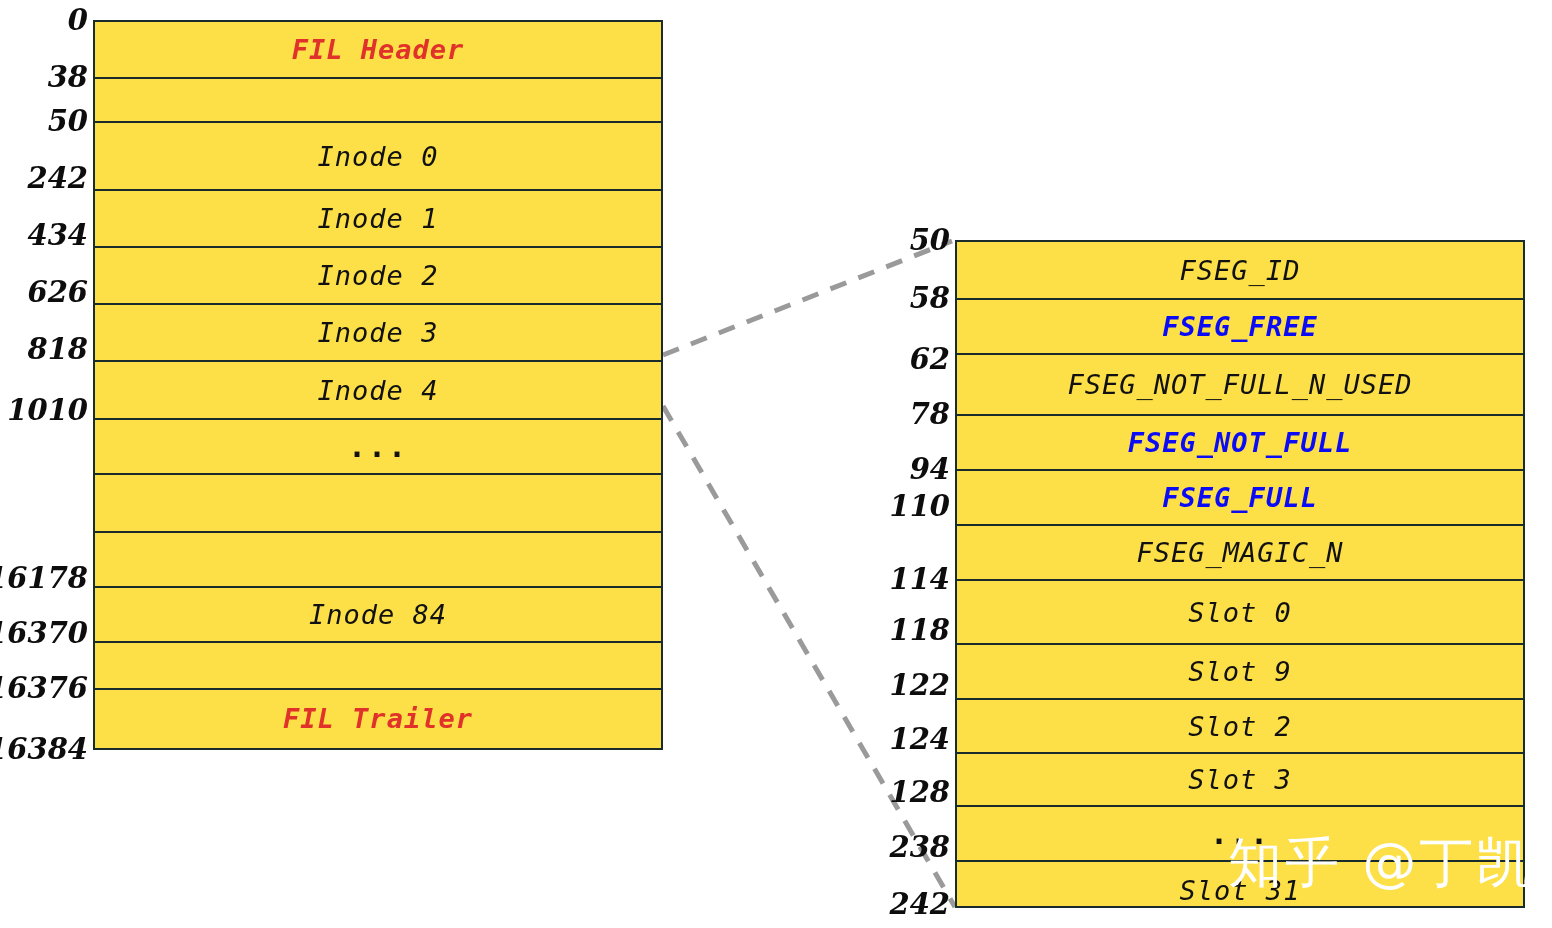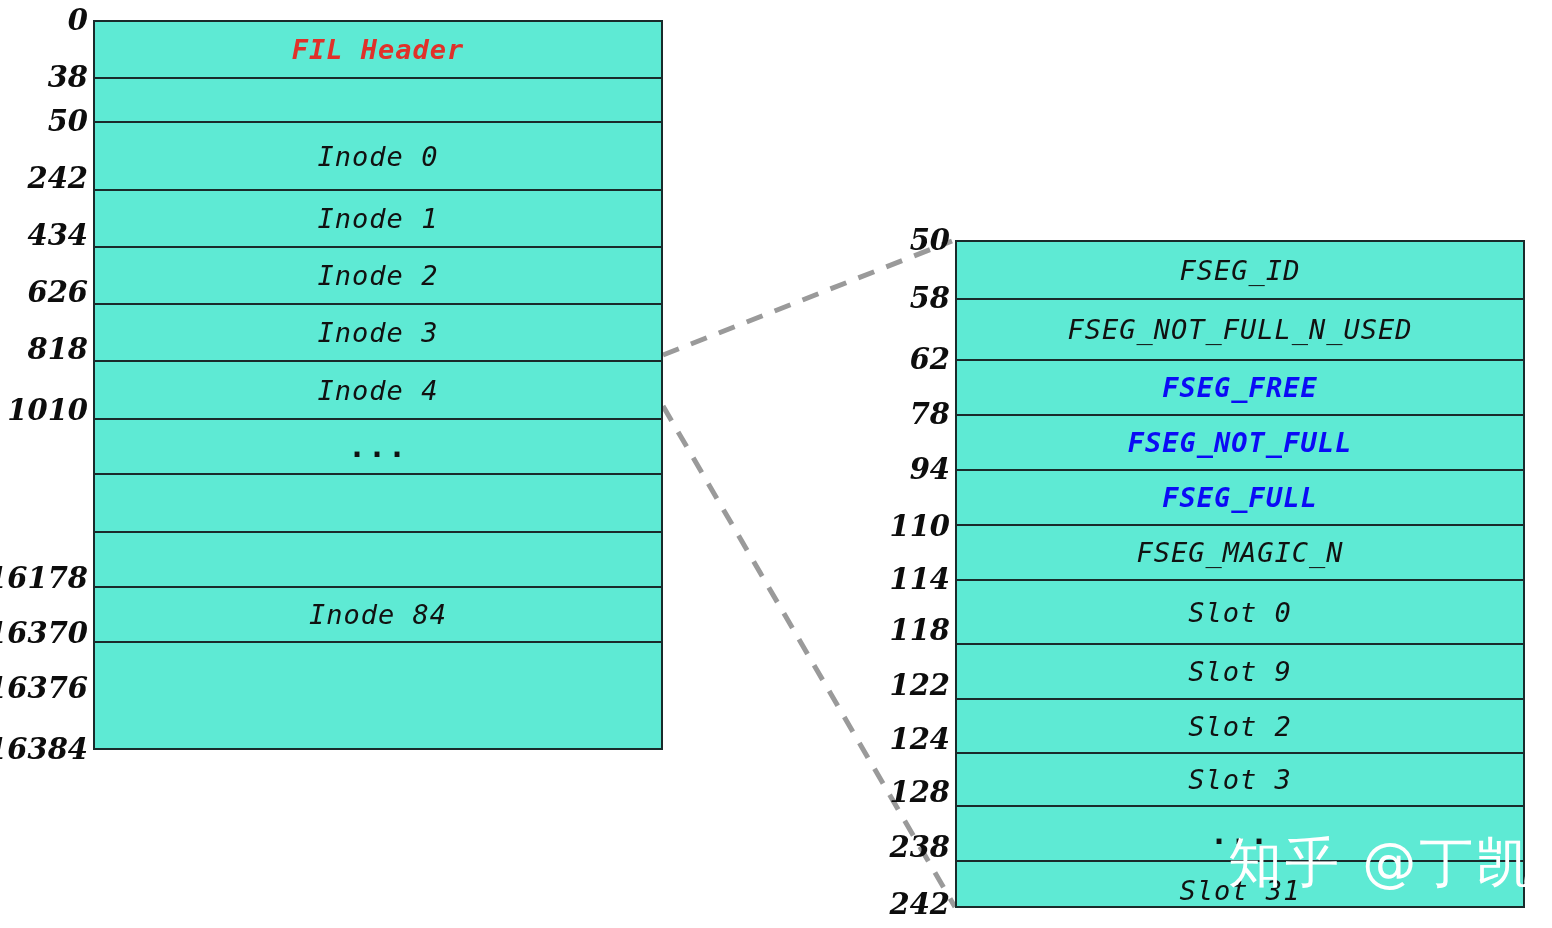--- a/index.html
+++ b/index.html
@@ -29,21 +29,21 @@
     width: 1552px;
     height: 928px;
     pointer-events: none;
   }
 
   
   .panel {
     position: absolute;
     box-sizing: border-box;
     border: 2px solid #1a2b2b;
-    background: #5eead4;
+    background: #fde047;
   }
   .row {
     position: relative;
     box-sizing: border-box;
     border-bottom: 2px solid #1a2b2b;
     display: flex;
     align-items: center;
     justify-content: center;
     overflow: visible;
   }
@@ -124,20 +124,23 @@
       </div>
       <div class="row" style="height: 55px;">
         <span class="row-label dots">...</span>
       </div>
       <div class="row" style="height: 58px;"></div>
       <div class="row" style="height: 55px;"></div>
       <div class="row" style="height: 55px;">
         <span class="row-label">Inode 84</span>
       </div>
       <div class="row" style="height: 47px;"></div>
+      <div class="row" style="height: 57px; border-bottom: none;">
+        <span class="row-label red">FIL Trailer</span>
+      </div>
     </div>
 
   <div id="left-ticks">
       <div class="tick" style="right: 1464px; top: 6px;">0</div>
       <div class="tick" style="right: 1464px; top: 63px; margin-left: 8px;">38</div>
       <div class="tick" style="right: 1464px; top: 107px;">50</div>
       <div class="tick" style="right: 1464px; top: 164px;">242</div>
       <div class="tick" style="right: 1464px; top: 221px;">434</div>
       <div class="tick" style="right: 1464px; top: 278px;">626</div>
       <div class="tick" style="right: 1464px; top: 335px;">818</div>
@@ -145,25 +148,25 @@
       <div class="tick" style="right: 1464px; top: 564px;">16178</div>
       <div class="tick" style="right: 1464px; top: 619px;">16370</div>
       <div class="tick" style="right: 1464px; top: 674px;">16376</div>
       <div class="tick" style="right: 1464px; top: 735px;">16384</div>
     </div>
 
   <div class="panel" id="right-panel" style="left:955px; top:240px; width:570px; height:668px;">
       <div class="row" style="height: 58px;">
         <span class="row-label">FSEG_ID</span>
       </div>
+      <div class="row" style="height: 55px;">
+        <span class="row-label blue">FSEG_FREE</span>
+      </div>
       <div class="row" style="height: 61px;">
         <span class="row-label">FSEG_NOT_FULL_N_USED</span>
-      </div>
-      <div class="row" style="height: 55px;">
-        <span class="row-label blue">FSEG_FREE</span>
       </div>
       <div class="row" style="height: 55px;">
         <span class="row-label blue">FSEG_NOT_FULL</span>
       </div>
       <div class="row" style="height: 55px;">
         <span class="row-label blue">FSEG_FULL</span>
       </div>
       <div class="row" style="height: 55px;">
         <span class="row-label">FSEG_MAGIC_N</span>
       </div>
@@ -186,21 +189,21 @@
         <span class="row-label">Slot 31</span>
       </div>
     </div>
 
   <div id="right-ticks">
       <div class="tick" style="right: 602px; top: 226px;">50</div>
       <div class="tick" style="right: 602px; top: 284px;">58</div>
       <div class="tick" style="right: 602px; top: 345px; font-style: italic;">62</div>
       <div class="tick" style="right: 602px; top: 400px;">78</div>
       <div class="tick" style="right: 602px; top: 455px;">94</div>
-      <div class="tick" style="right: 602px; top: 512px;">110</div>
+      <div class="tick" style="right: 602px; top: 492px;">110</div>
       <div class="tick" style="right: 602px; top: 565px;">114</div>
       <div class="tick" style="right: 602px; top: 616px;">118</div>
       <div class="tick" style="right: 602px; top: 671px;">122</div>
       <div class="tick" style="right: 602px; top: 725px;">124</div>
       <div class="tick" style="right: 602px; top: 778px;">128</div>
       <div class="tick" style="right: 602px; top: 833px;">238</div>
       <div class="tick" style="right: 602px; top: 890px;">242</div>
     </div>
 
   <div class="watermark" style="left:1228px; top:836px;">知乎 @丁凯</div>

